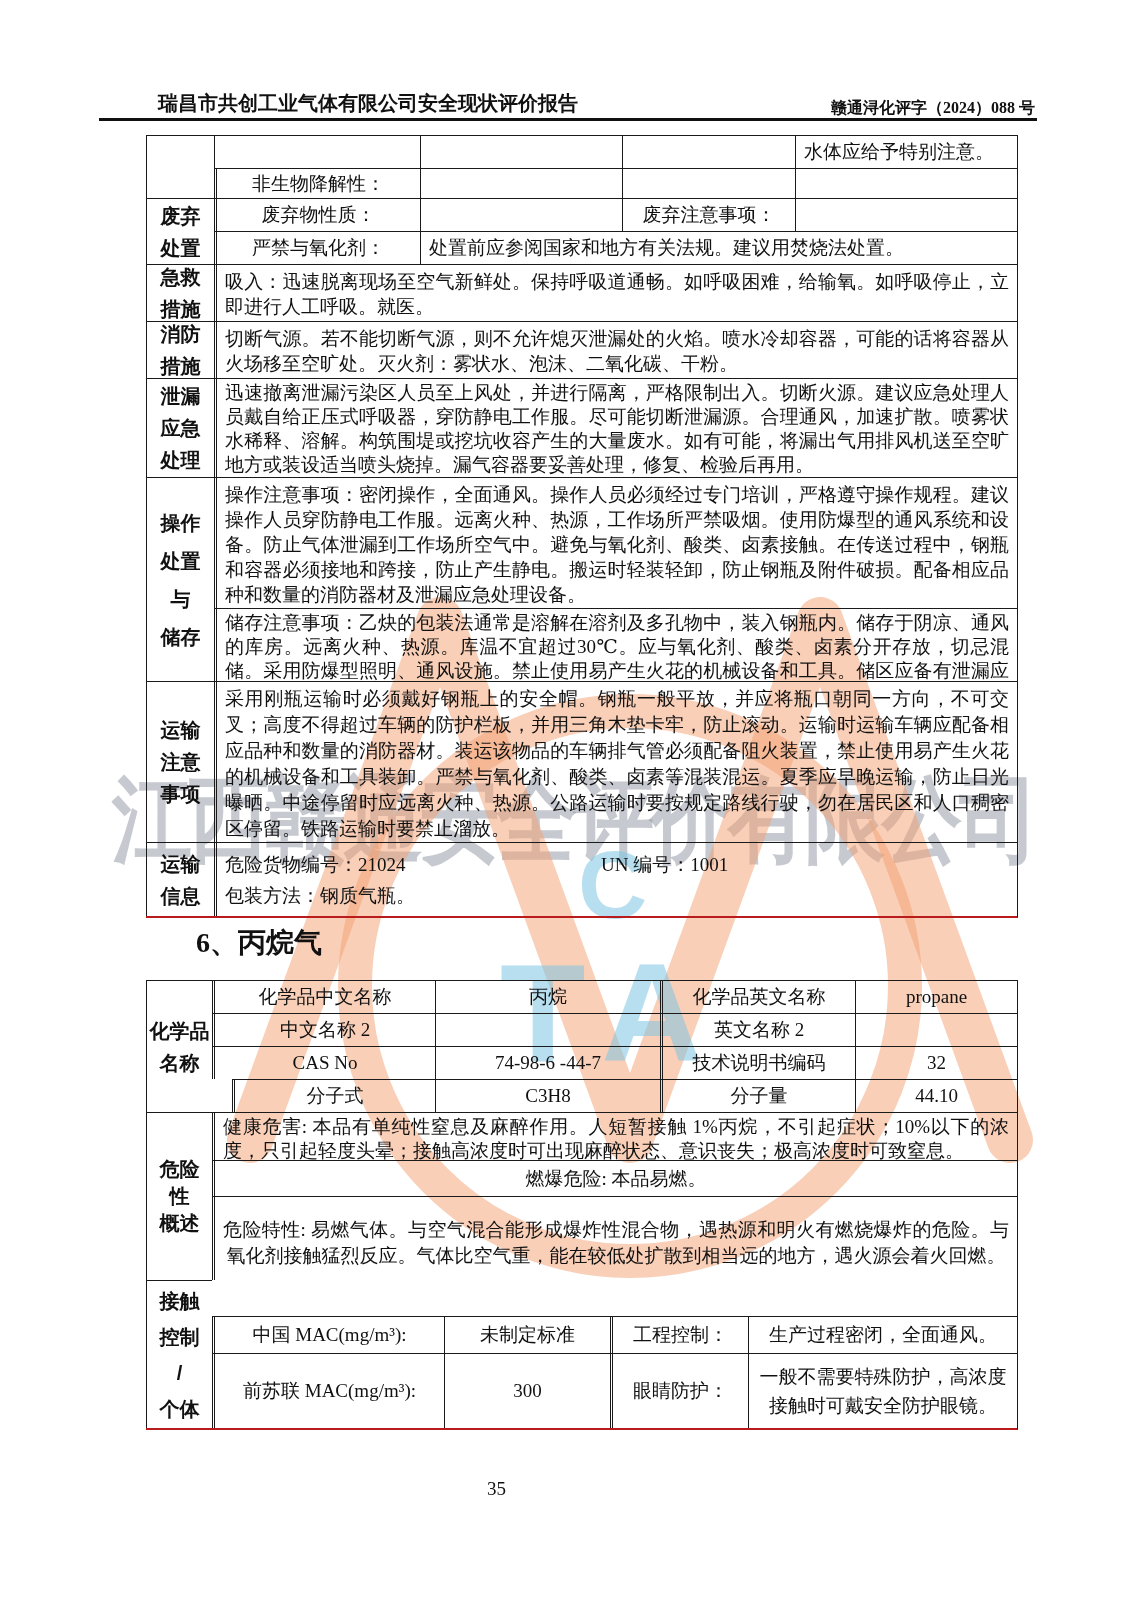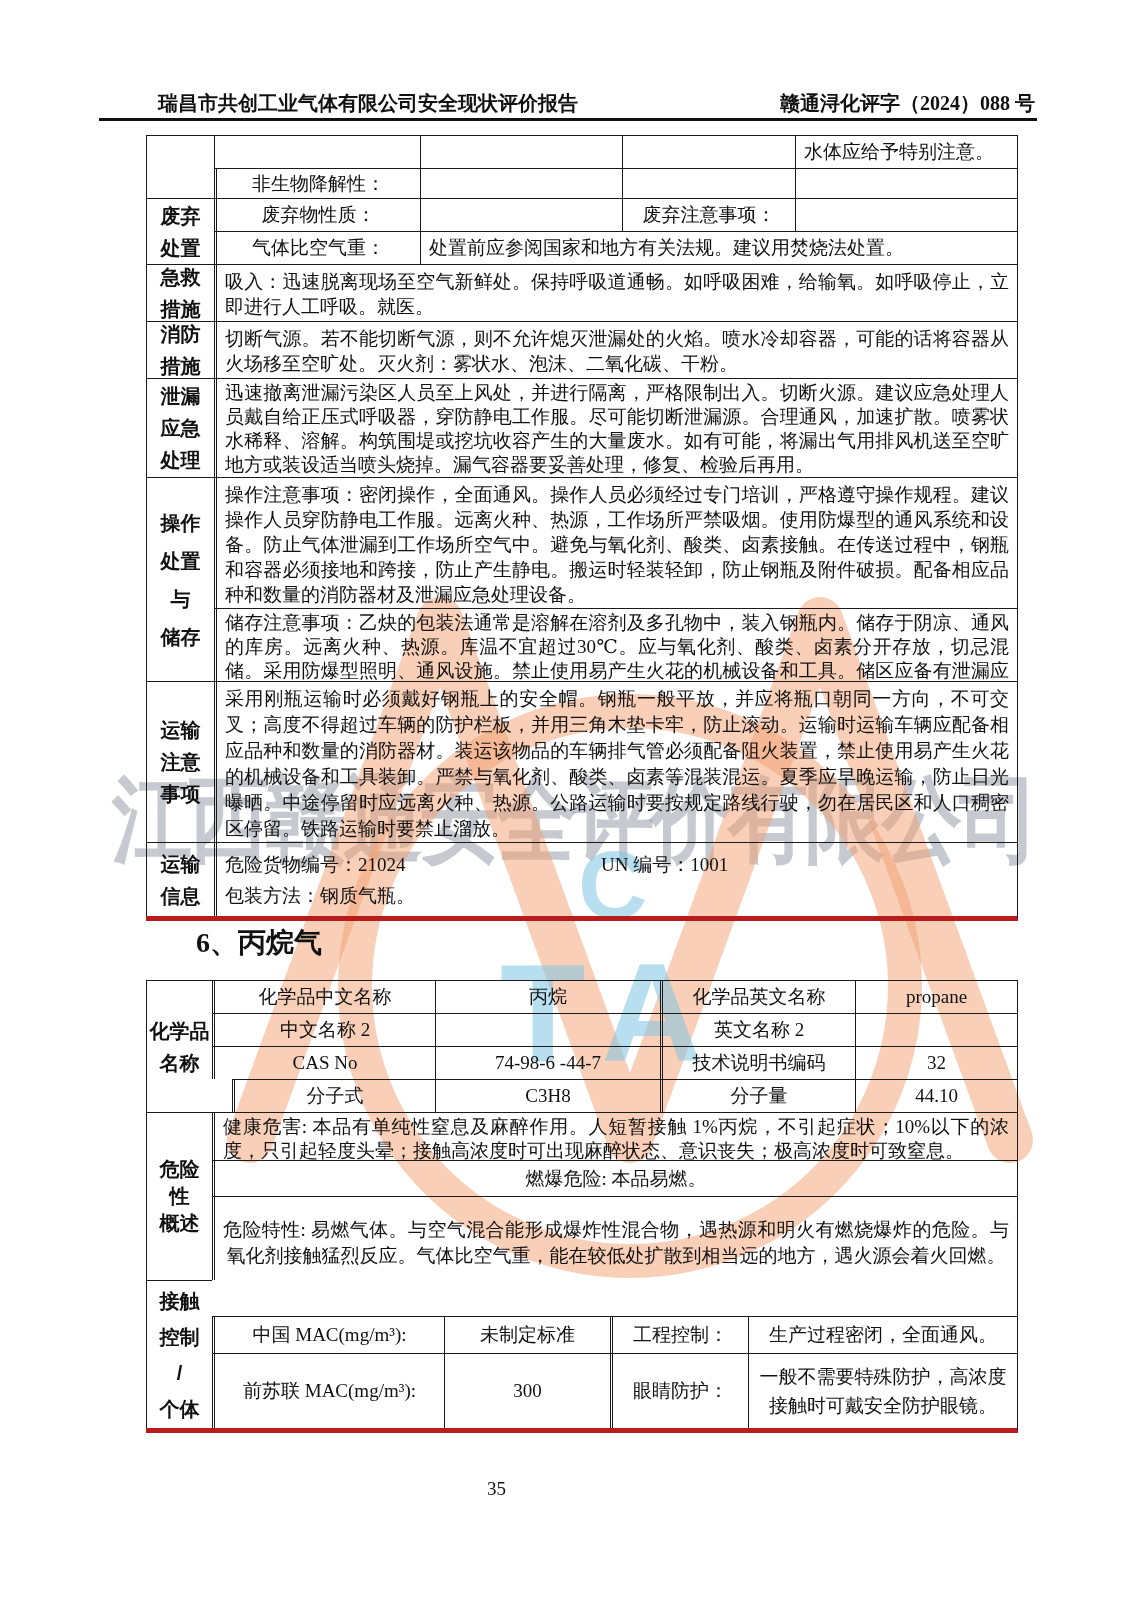--- a/index.html
+++ b/index.html
@@ -14,24 +14,24 @@
       border:34px solid rgba(243,160,114,0.5);box-sizing:border-box;}
   .wm-w{position:absolute;left:200px;top:580px;}
   .wm-c{position:absolute;left:578px;top:830px;font-size:96px;font-weight:bold;
       font-family:"Liberation Sans","DejaVu Sans",sans-serif;color:rgba(126,196,226,0.55);}
   .wm-ta{position:absolute;left:500px;top:932px;font-size:140px;font-weight:bold;letter-spacing:26px;
       font-family:"Liberation Sans","DejaVu Sans",sans-serif;color:rgba(126,196,226,0.55);}
   
   .content{position:absolute;inset:0;z-index:1;}
   .hdr-left{position:absolute;left:158px;top:90px;font-size:20px;font-weight:bold;
       font-family:"Liberation Sans","DejaVu Sans",sans-serif;}
-  .hdr-right{position:absolute;right:96px;top:90px;font-size:20px;font-weight:bold;margin-left:8px;}
+  .hdr-right{position:absolute;right:96px;top:98px;font-size:16px;font-weight:bold;margin-left:8px;}
   .hdr-rule{position:absolute;left:99px;top:118px;width:938px;height:3px;background:#111;}
   .grid{position:absolute;display:grid;border-right:1px solid #1a1a1a;box-sizing:border-box;}
-  .grid.bb{border-bottom:5px solid #b91c1c;}
+  .grid.bb{border-bottom:2px solid #b91c1c;}
   .cell{border-left:1px solid #1a1a1a;border-top:1px solid #1a1a1a;box-sizing:border-box;
       display:flex;align-items:center;justify-content:center;font-size:19px;overflow:hidden;}
   .dbl{border-left:3px double #1a1a1a;}
   .lbl{font-weight:bold;font-family:"Liberation Sans","DejaVu Sans",sans-serif;font-size:20px;
       flex-direction:column;line-height:32px;text-align:center;}
   .lbl span{display:block;}
   .lh27{line-height:27px;} .lh36{line-height:36px;}
   .txt{justify-content:flex-start;align-items:flex-start;text-align:justify;
       padding:4px 8px;line-height:25px;display:block;}
   .lh24{line-height:24px;padding-top:2px;}
@@ -82,21 +82,21 @@
 
       <div class="cell lbl" style="grid-column:1;grid-row:3/span 2;">
         <span>废弃</span>
           <span>处置</span>
       </div>
       <div class="cell ctr dbl" style="grid-column:2;grid-row:3;">废弃物性质：</div>
       <div class="cell" style="grid-column:3;grid-row:3;"></div>
       <div class="cell ctr" style="grid-column:4;grid-row:3;">废弃注意事项：</div>
       <div class="cell" style="grid-column:5;grid-row:3;"></div>
 
-      <div class="cell ctr dbl" style="grid-column:2;grid-row:4;">气体比空气重：</div>
+      <div class="cell ctr dbl" style="grid-column:2;grid-row:4;">严禁与氧化剂：</div>
       <div class="cell txt" style="grid-column:3/span 3;grid-row:4;line-height:24px;">处置前应参阅国家和地方有关法规。建议用焚烧法处置。</div>
 
       <div class="cell lbl" style="grid-column:1;grid-row:5;">
         <span>急救</span>
           <span>措施</span>
       </div>
       <div class="cell txt dbl" style="grid-column:2/span 4;grid-row:5;">吸入：迅速脱离现场至空气新鲜处。保持呼吸道通畅。如呼吸困难，给输氧。如呼吸停止，立即进行人工呼吸。就医。</div>
 
       <div class="cell lbl" style="grid-column:1;grid-row:6;">
         <span>消防</span>

